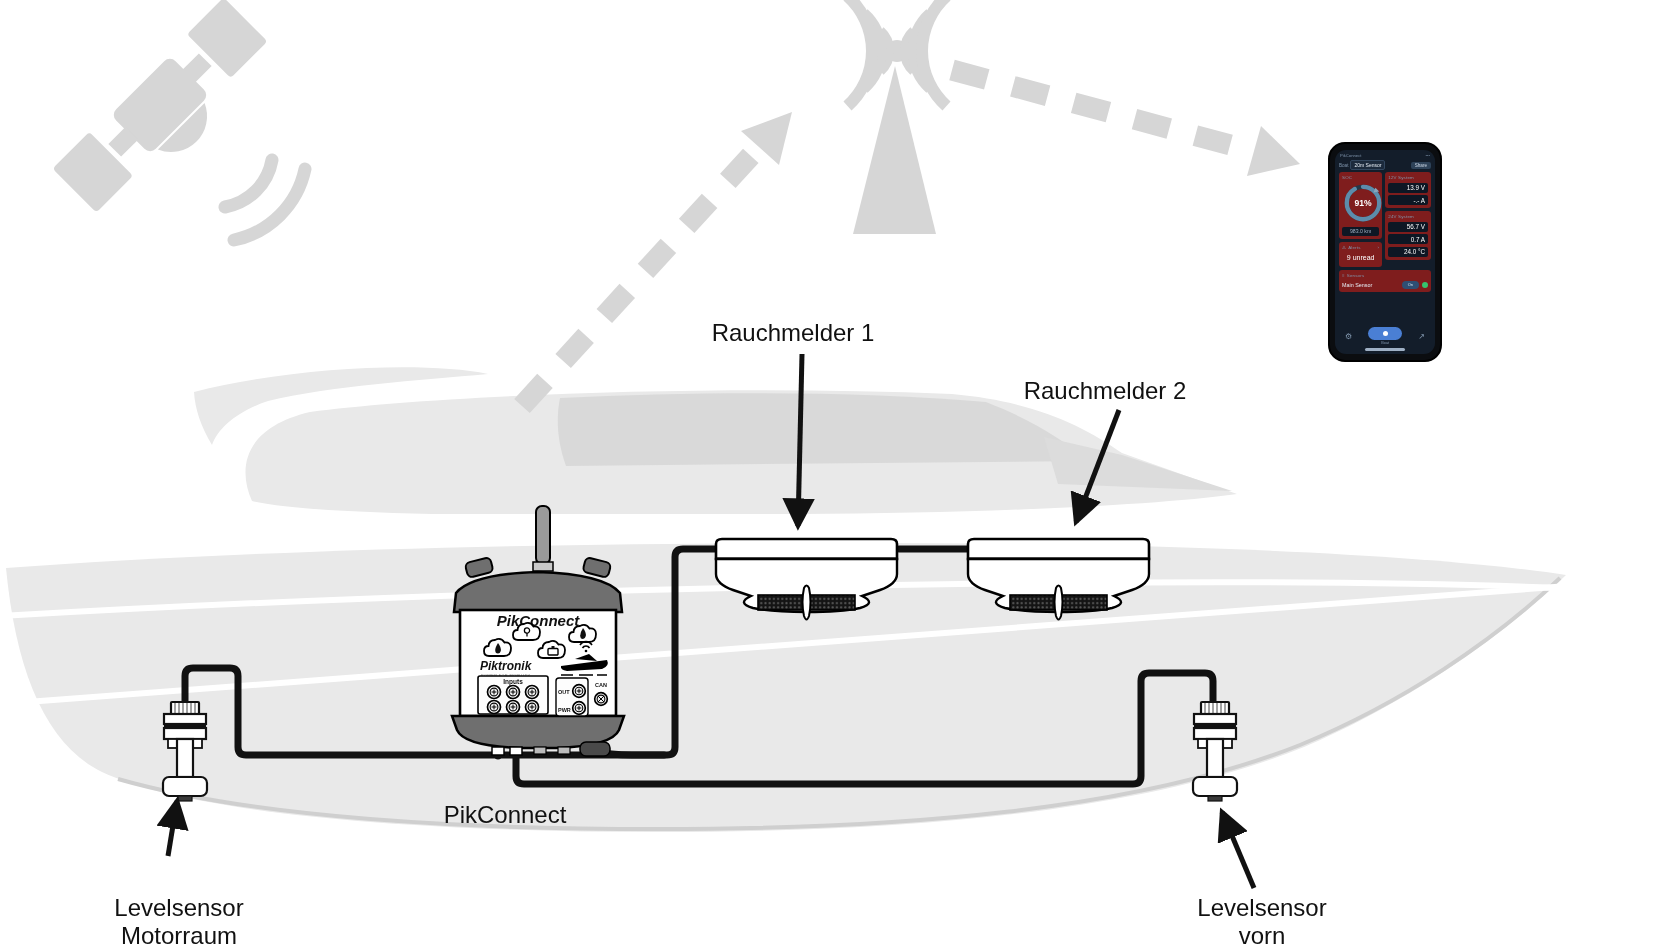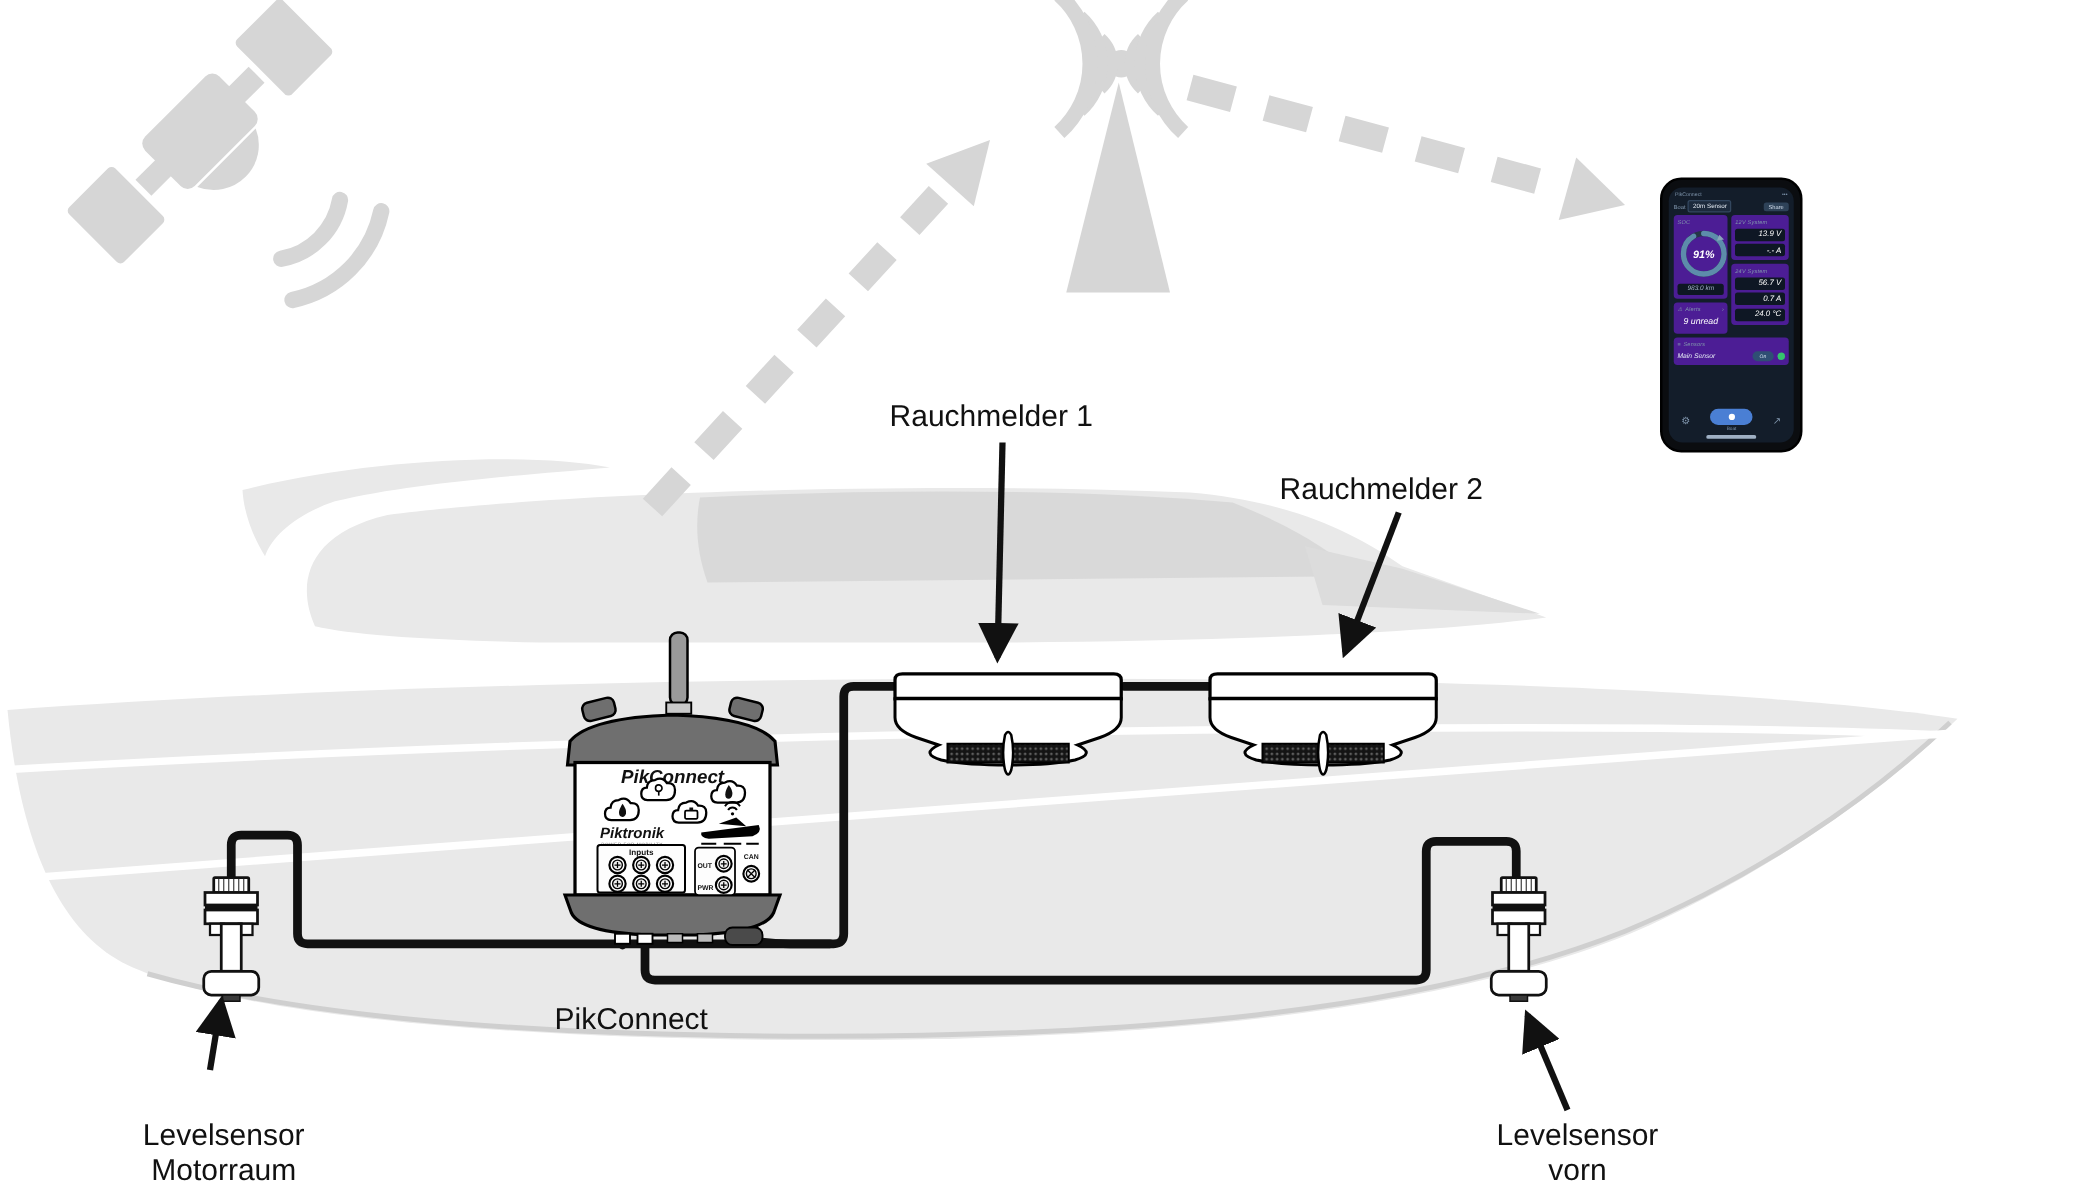--- a/index.html
+++ b/index.html
@@ -22,21 +22,21 @@
   .p-status{display:flex;justify-content:space-between;font-size:4.2px;color:#7e93aa;padding:0 1px 1px;}
   .p-header{display:flex;align-items:center;gap:2px;margin:1px 0 2px;}
   .p-ctx{font-size:4.6px;color:#8096ad;}
   .p-select{font-size:5px;color:#e6edf5;background:#1c2a3c;border:0.5px solid #33475f;border-radius:2px;
             padding:1px 3px;}
   .p-action{margin-left:auto;font-size:4.6px;color:#cfdae8;background:#2e4258;border-radius:2px;padding:1px 4px;}
   .p-grid{display:flex;gap:3px;}
   .p-col{display:flex;flex-direction:column;gap:3px;}
   .p-col.left{width:47%;}
   .p-col.right{width:53%;}
-  .p-card{background:#4c1d95;border-radius:3px;padding:3px;box-sizing:border-box;font-style:italic;}
+  .p-card{background:#7f1d1d;border-radius:3px;padding:3px;box-sizing:border-box;}
   .p-card-h{display:flex;align-items:center;gap:2px;font-size:4.4px;color:#8096ad;letter-spacing:.2px;}
   .p-card-h .chev{margin-left:auto;}
   .gauge{display:block;margin:2px auto 1px;}
   .p-chip{background:#0e1724;border-radius:2px;padding:1.5px 3px;text-align:right;font-size:6.3px;
           color:#fff;margin-top:2.5px;}
   .p-chip.center{text-align:center;font-size:5.2px;color:#9fb0c2;}
   .p-alert-v{font-size:7px;color:#fff;text-align:center;padding:4px 0 3px;}
   .p-sensors{margin-top:3px;}
   .p-sens-row{display:flex;align-items:center;gap:3px;margin-top:3px;font-size:5.4px;color:#e6edf5;}
   .p-toggle{margin-left:auto;background:#2f4f74;border-radius:4px;font-size:4px;color:#d6e4f2;

